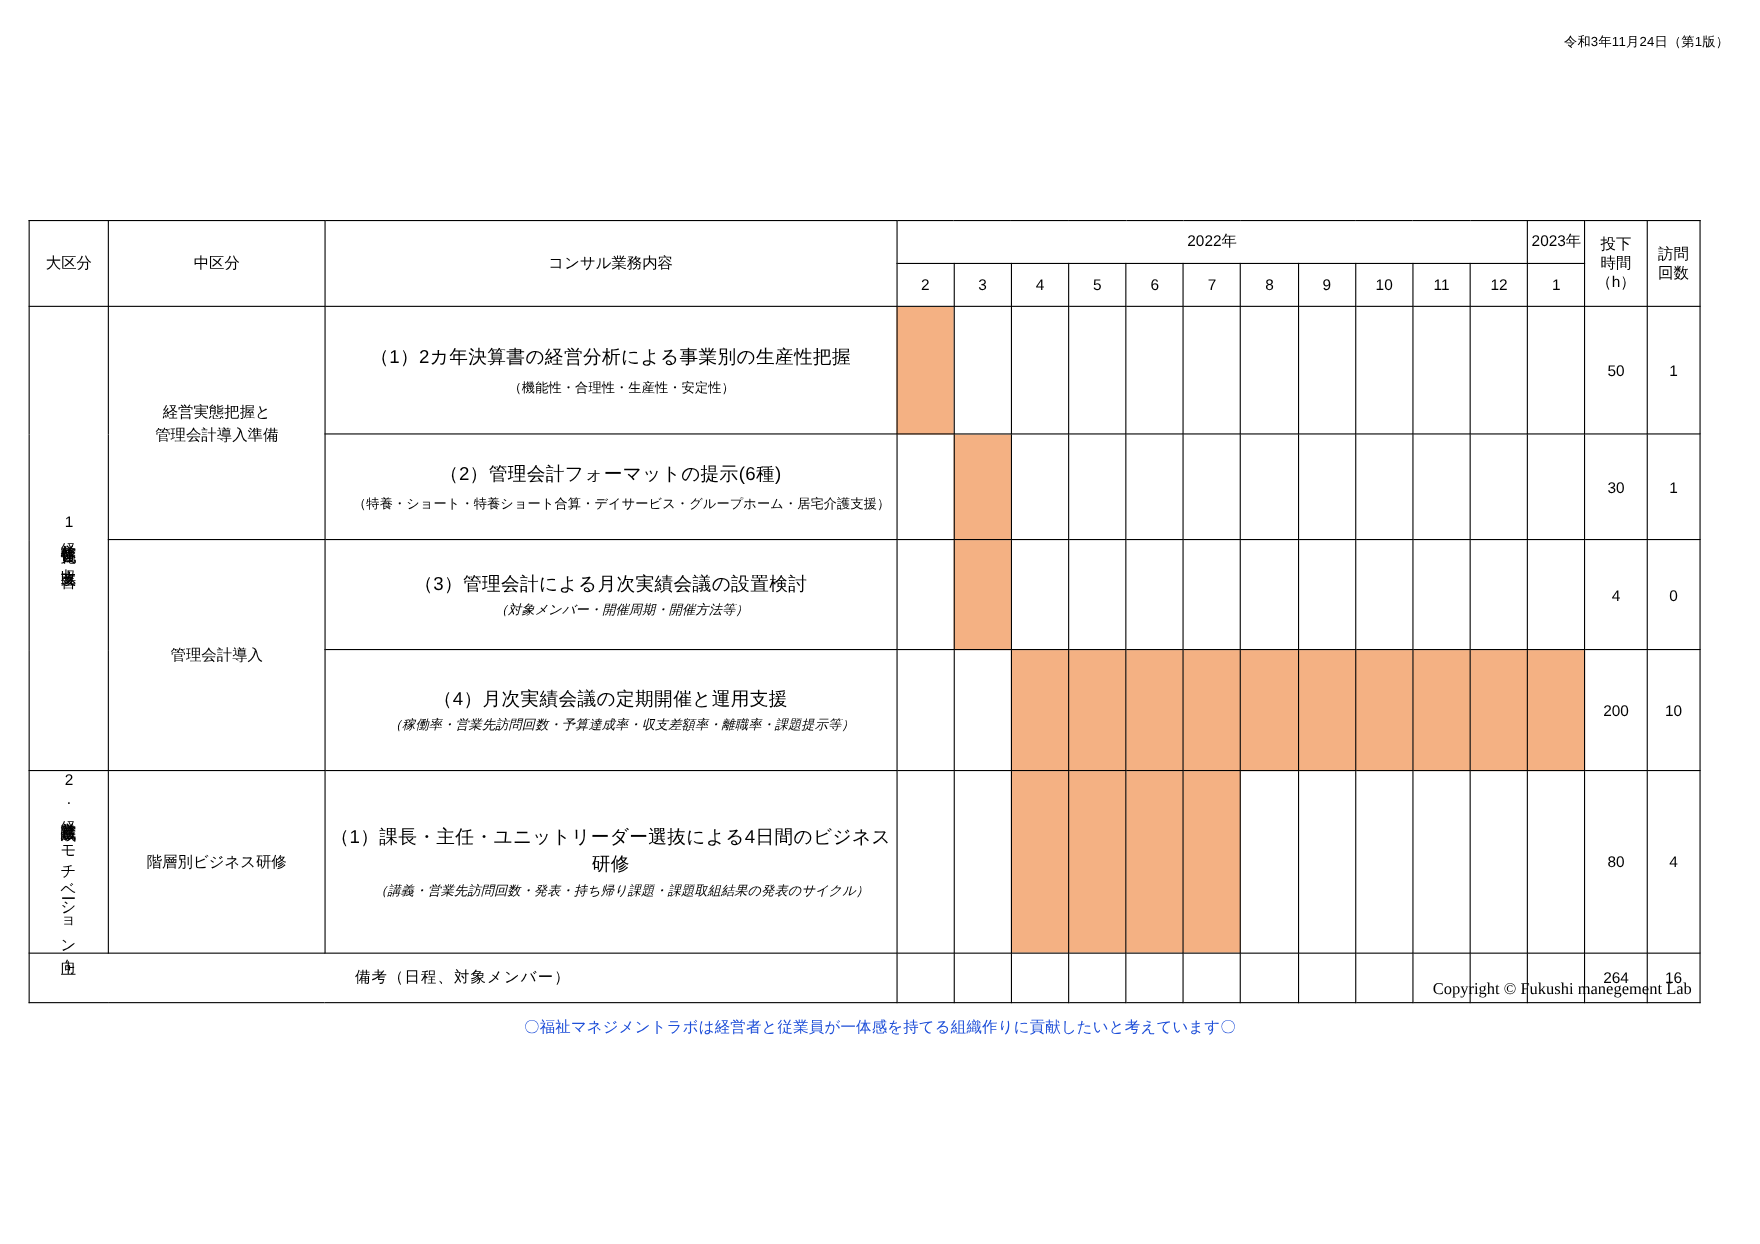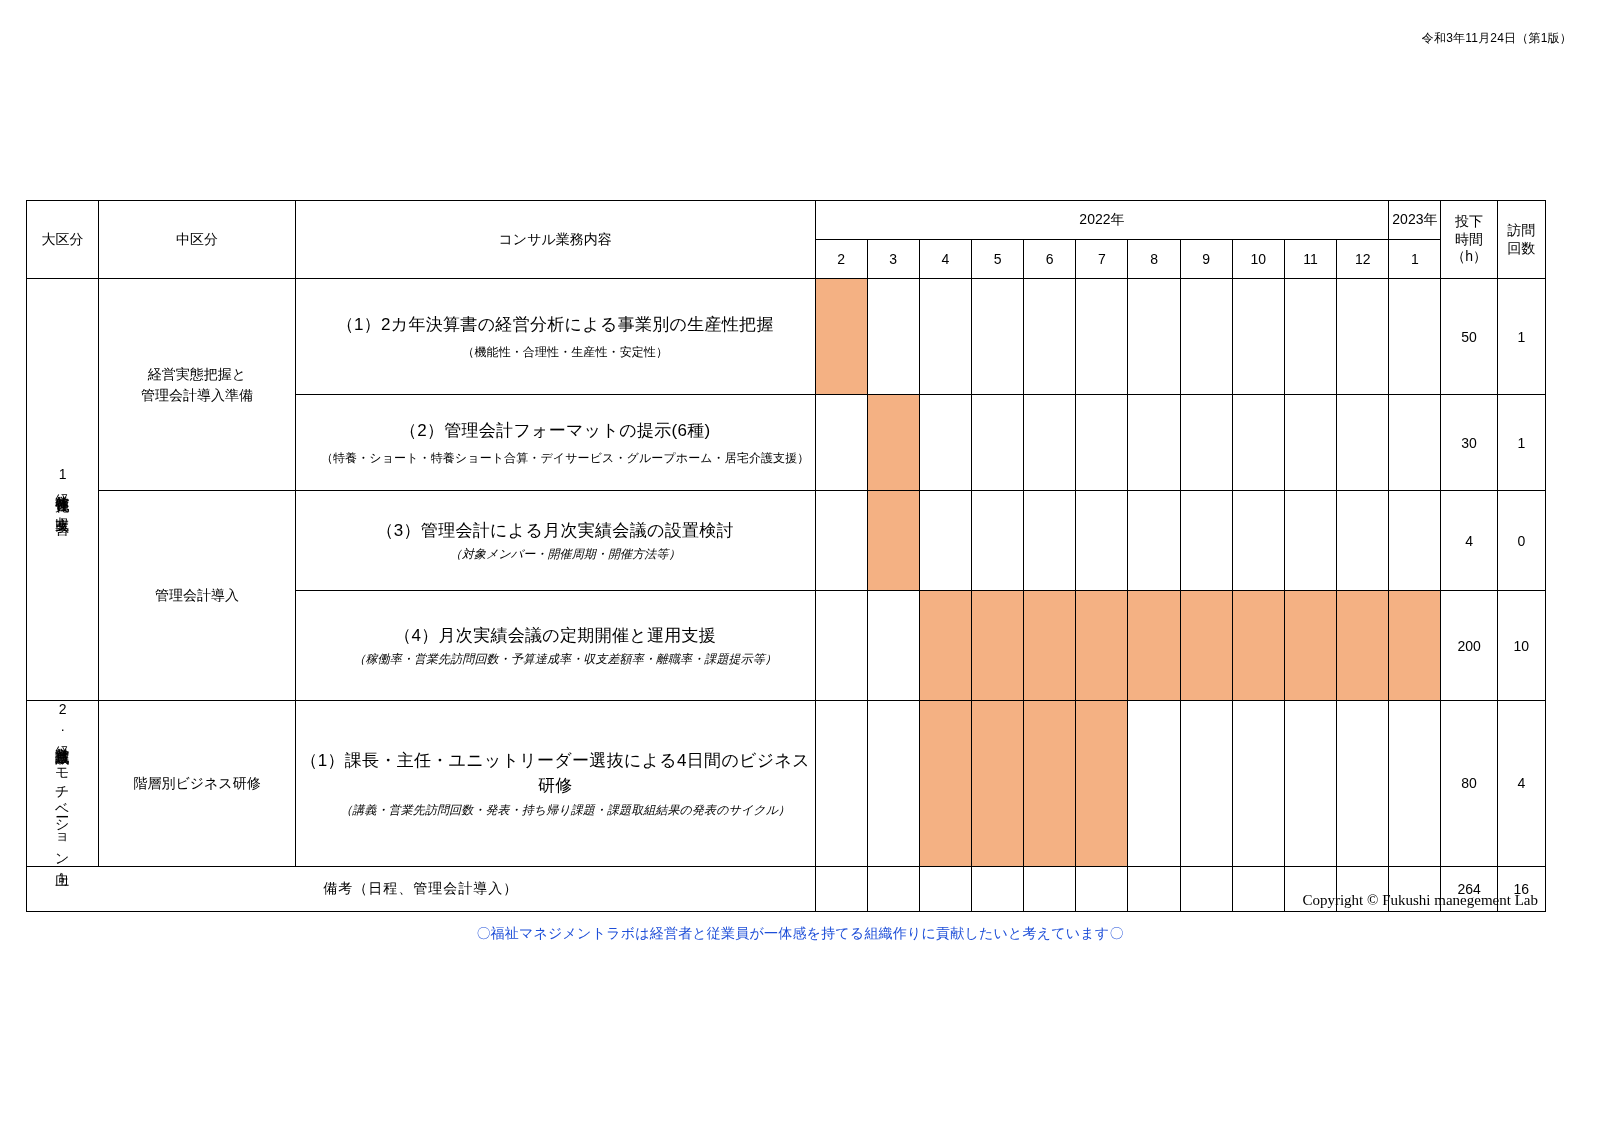--- a/index.html
+++ b/index.html
@@ -347,21 +347,21 @@
         <td></td>
         <td></td>
         <td></td>
         <td></td>
         <td></td>
         <td class="num-cell">80</td>
         <td class="num-cell">4</td>
       </tr>
 
       <tr>
-        <td class="remarks-cell" colspan="3">備考（日程、管理会計導入）</td>
+        <td class="remarks-cell" colspan="3">備考（日程、対象メンバー）</td>
         <td></td>
         <td></td>
         <td></td>
         <td></td>
         <td></td>
         <td></td>
         <td></td>
         <td></td>
         <td></td>
         <td></td>

